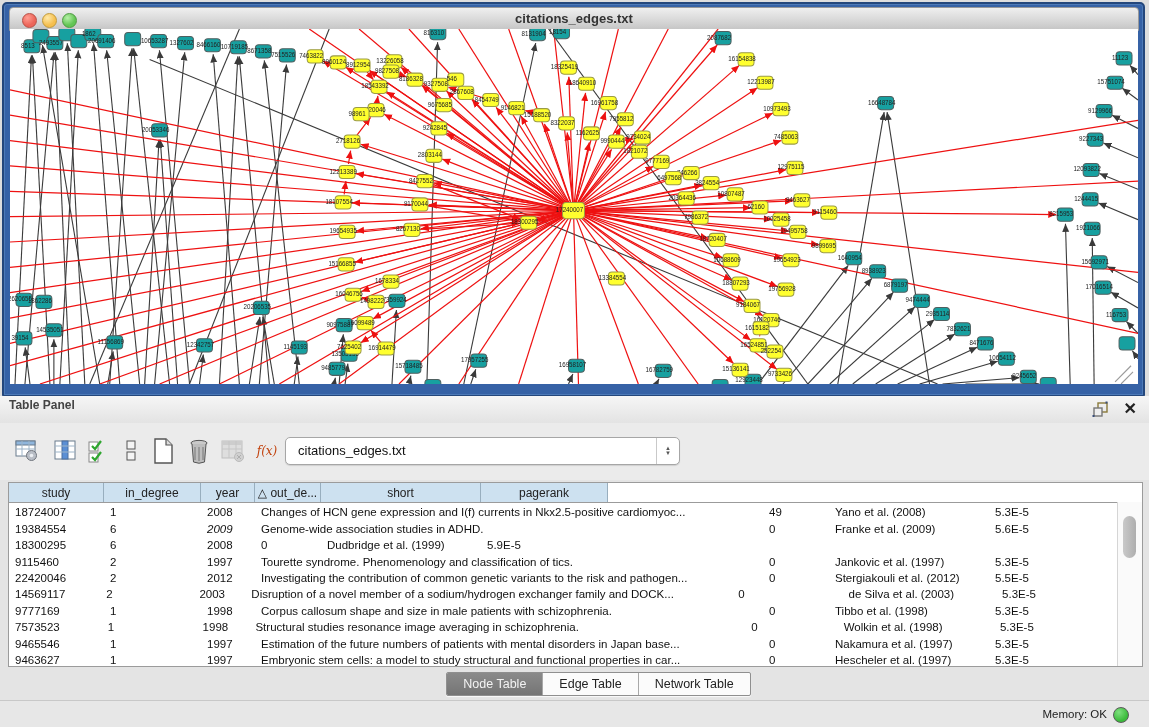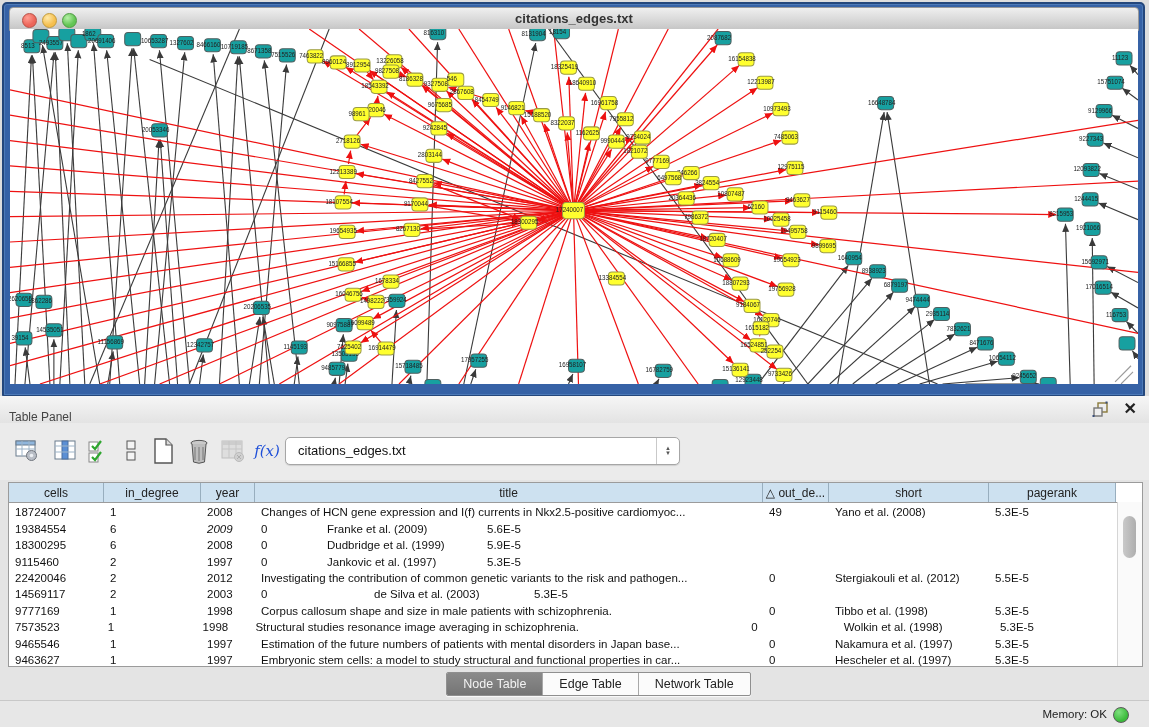--- a/index.html
+++ b/index.html
@@ -19,27 +19,27 @@
   .light.red{left:12px;background:radial-gradient(circle at 35% 30%,#ff9d92,#ec6559 60%);border:1px solid #b74e44;}
   .light.yellow{left:32px;background:radial-gradient(circle at 35% 30%,#ffe9a8,#f5bf4f 60%);border:1px solid #c29a38;}
   .light.green{left:52px;background:radial-gradient(circle at 35% 30%,#b6f0a8,#62c554 60%);border:1px solid #4d9a40;}
   .canvas{position:absolute;left:6px;top:25px;right:5px;bottom:11px;background:#fff;overflow:hidden;}
   .canvas svg{display:block;width:100%;height:100%;}
 
   
   .table-panel{position:absolute;left:0;top:396px;width:1149px;height:331px;background:#e4e4e4;}
   .tp-header{position:absolute;left:0;top:0;width:100%;height:27px;
     background:linear-gradient(#f6f6f6,#e3e3e3);border-bottom:1px solid #c2c2c2;}
-  .tp-title{position:absolute;left:9px;top:14px;font-size:12px;color:#444;}
+  .tp-title{position:absolute;left:9px;top:2px;font-size:12px;color:#444;font-weight:bold;}
   .tp-float{position:absolute;right:40px;top:5px;width:17px;height:17px;cursor:pointer;}
   .tp-close{position:absolute;right:12px;top:3px;font-size:16px;font-weight:bold;color:#222;cursor:pointer;}
   .tp-toolbar{position:absolute;left:0;top:27px;width:100%;height:57px;background:#ebebeb;}
   .tbtn{position:absolute;top:12px;width:30px;height:32px;display:flex;align-items:center;
     justify-content:center;cursor:pointer;}
-  .fx{font-family:"DejaVu Serif",serif;font-style:italic;font-size:15px;color:#1d4ed8;}
+  .fx{font-family:"DejaVu Serif",serif;font-style:italic;font-size:12px;color:#c2410c;}
   .combo{position:absolute;left:285px;top:14px;width:393px;height:26px;background:#fff;
     border:1px solid #a6a6a6;border-radius:5px;box-shadow:0 1px 1px rgba(0,0,0,.12);}
   .combo-text{position:absolute;left:12px;top:5px;font-size:13px;color:#111;}
   .combo-arrows{position:absolute;right:0;top:0;width:22px;height:100%;border-left:1px solid #c9c9c9;
     display:flex;flex-direction:column;align-items:center;justify-content:center;color:#555;}
   .combo-arrows span{font-size:6px;line-height:5px;}
 
   .tp-table{position:absolute;left:8px;top:86px;width:1133px;height:183px;background:#fff;
     border:1px solid #9b9b9b;}
   .thead{display:flex;height:19px;background:#cde1f0;border-bottom:1px solid #9b9b9b;}
@@ -611,76 +611,78 @@
         <span class="combo-text">citations_edges.txt</span>
         <span class="combo-arrows">
           <span>▲</span>
             <span>▼</span>
         </span>
       </div>
     </div>
 
     <div class="tp-table">
       <div class="thead" id="thead">
-          <div class="th" style="width: 95px;">cells</div>
+          <div class="th" style="width: 95px;">study</div>
           <div class="th" style="width: 97px;">in_degree</div>
           <div class="th" style="width: 54px;">year</div>
-          <div class="th" style="width: 508px;">title</div>
           <div class="th" style="width: 66px;">△ out_de...</div>
           <div class="th" style="width: 160px;">short</div>
           <div class="th" style="width: 127px;">pagerank</div>
           <div class="th sb" style="flex: 1 1 0%;"></div>
         </div>
       <div class="tbody" id="tbody">
           <div class="tr">
             <div class="td" style="width: 95px;">18724007</div>
             <div class="td" style="width: 97px;">1</div>
             <div class="td" style="width: 54px;">2008</div>
             <div class="td" style="width: 508px;">Changes of HCN gene expression and I(f) currents in Nkx2.5-positive cardiomyoc...</div>
             <div class="td" style="width: 66px;">49</div>
             <div class="td" style="width: 160px;">Yano et al. (2008)</div>
             <div class="td" style="width: 127px;">5.3E-5</div>
           </div>
           <div class="tr">
             <div class="td" style="width: 95px;">19384554</div>
             <div class="td" style="width: 97px;">6</div>
             <div class="td" style="width: 54px; font-style: italic;">2009</div>
+            <div class="td" style="width: 508px;">Genome-wide association studies in ADHD.</div>
             <div class="td" style="width: 66px;">0</div>
             <div class="td" style="width: 160px;">Franke et al. (2009)</div>
             <div class="td" style="width: 127px;">5.6E-5</div>
           </div>
           <div class="tr">
             <div class="td" style="width: 95px;">18300295</div>
             <div class="td" style="width: 97px;">6</div>
             <div class="td" style="width: 54px;">2008</div>
             <div class="td" style="width: 66px;">0</div>
             <div class="td" style="width: 160px;">Dudbridge et al. (1999)</div>
             <div class="td" style="width: 127px;">5.9E-5</div>
           </div>
           <div class="tr">
             <div class="td" style="width: 95px;">9115460</div>
             <div class="td" style="width: 97px;">2</div>
             <div class="td" style="width: 54px;">1997</div>
+            <div class="td" style="width: 508px;">Tourette syndrome. Phenomenology and classification of tics.</div>
             <div class="td" style="width: 66px;">0</div>
             <div class="td" style="width: 160px;">Jankovic et al. (1997)</div>
             <div class="td" style="width: 127px;">5.3E-5</div>
           </div>
           <div class="tr">
             <div class="td" style="width: 95px;">22420046</div>
             <div class="td" style="width: 97px;">2</div>
             <div class="td" style="width: 54px;">2012</div>
             <div class="td" style="width: 508px;">Investigating the contribution of common genetic variants to the risk and pathogen...</div>
             <div class="td" style="width: 66px;">0</div>
             <div class="td" style="width: 160px;">Stergiakouli et al. (2012)</div>
             <div class="td" style="width: 127px;">5.5E-5</div>
           </div>
           <div class="tr">
             <div class="td" style="width: 95px;">14569117</div>
             <div class="td" style="width: 97px;">2</div>
             <div class="td" style="width: 54px;">2003</div>
+            <div class="td" style="width: 508px;">Disruption of a novel member of a sodium/hydrogen exchanger family and DOCK...</div>
             <div class="td" style="width: 66px;">0</div>
             <div class="td" style="width: 160px; margin-left: 47px;">de Silva et al. (2003)</div>
             <div class="td" style="width: 127px;">5.3E-5</div>
           </div>
           <div class="tr">
             <div class="td" style="width: 95px;">9777169</div>
             <div class="td" style="width: 97px;">1</div>
             <div class="td" style="width: 54px;">1998</div>
             <div class="td" style="width: 508px;">Corpus callosum shape and size in male patients with schizophrenia.</div>
             <div class="td" style="width: 66px;">0</div>

